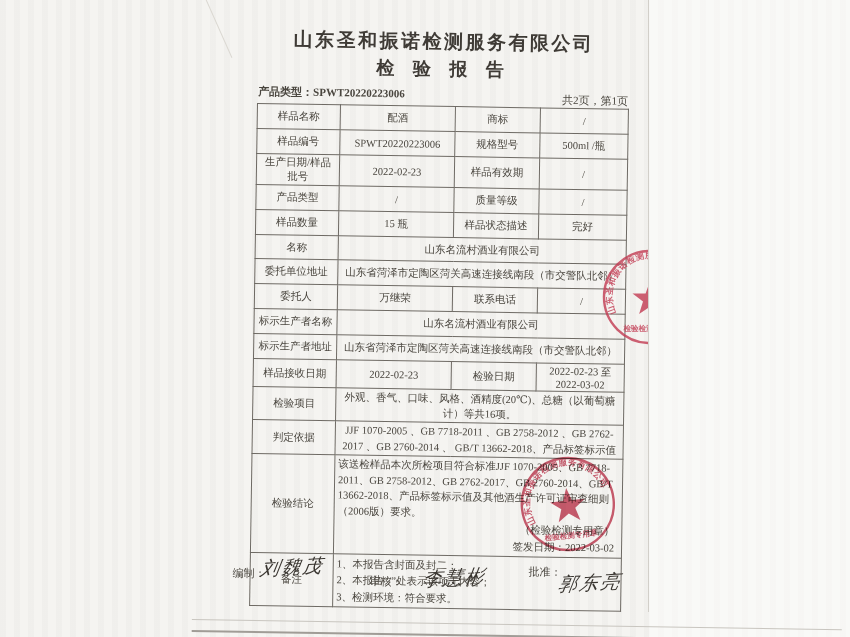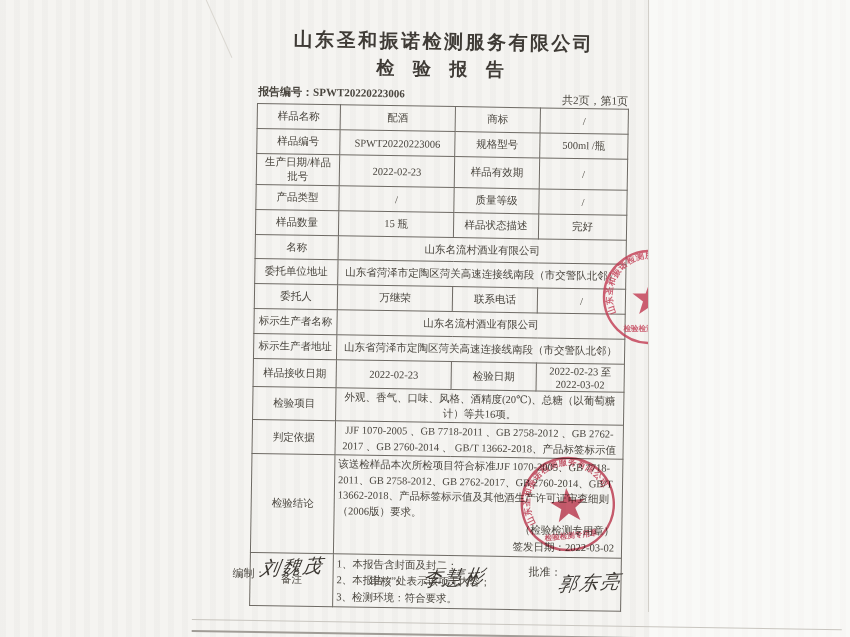--- a/index.html
+++ b/index.html
@@ -73,21 +73,21 @@
   <div class="stripes"></div>
   <div class="right-page"></div>
   <div class="fold-line"></div>
   <div class="crease"></div>
 
   <div class="sheet">
 
     <div class="company-title">山东圣和振诺检测服务有限公司</div>
     <div class="report-title">检 验 报 告</div>
     <div class="report-no">
-      <span>报告编号：</span><span>SPWT20220223006</span>
+      <span>产品类型：</span><span>SPWT20220223006</span>
     </div>
     <div class="pages-note">共2页，第1页</div>
 
     <table class="report">
       <colgroup>
           <col style="width:83px">
           <col style="width:115px">
           <col style="width:85px">
           <col style="width:88px">
         </colgroup>

